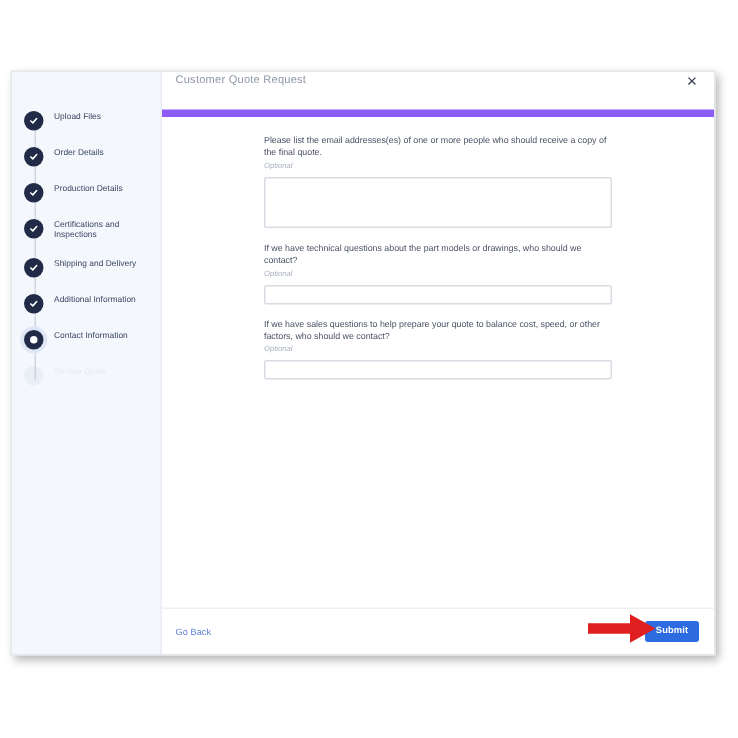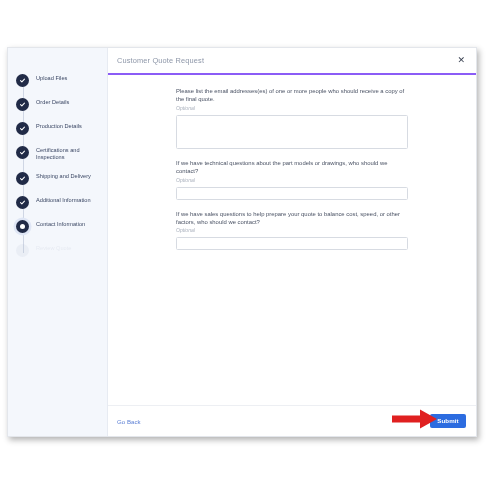--- a/index.html
+++ b/index.html
@@ -117,23 +117,22 @@
     flex: 1;
     display: flex;
     flex-direction: column;
     position: relative;
     background: #ffffff;
     min-width: 0;
   }
 
   .main-header {
     height: 25px;
-    border-bottom: 2px solid #8b5cf6;
-    display: flex;
-    align-items: center;
+    border-bottom: 5px solid #8b5cf6;
+    display: flex;
     justify-content: space-between;
     padding: 0 10px 0 9px;
     flex: 0 0 25px;
   }
 
   .main-title {
     font-size: 7.4px;
     color: #8d96a8;
     letter-spacing: 0.15px;
   }

